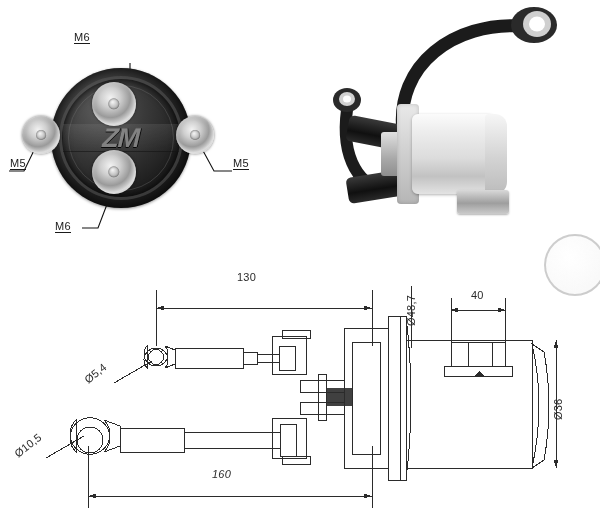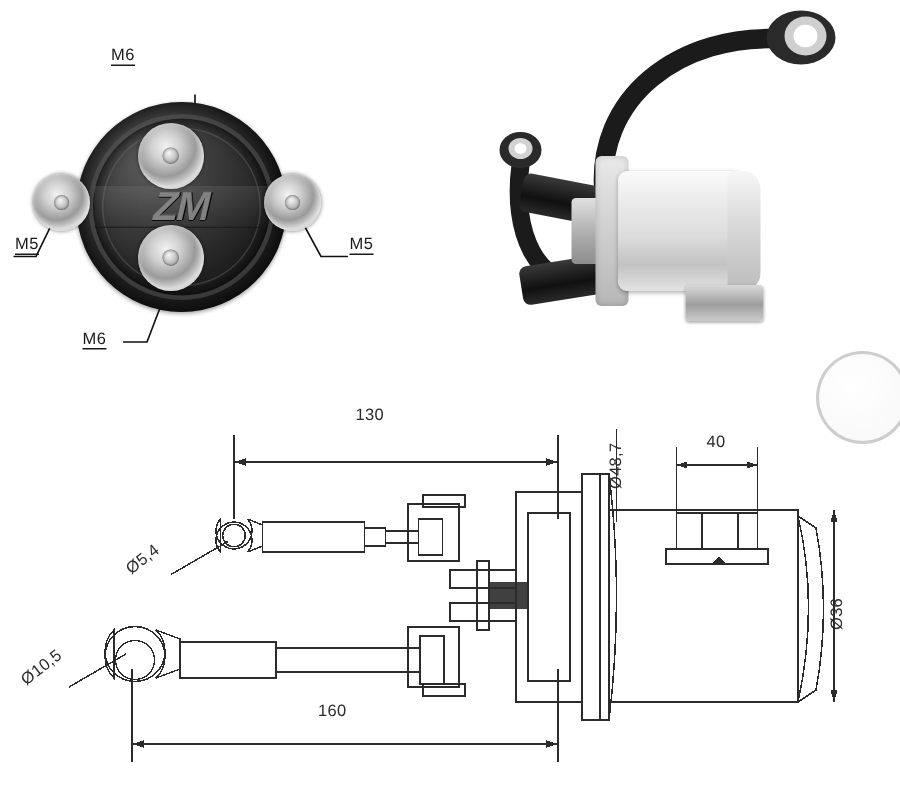--- a/index.html
+++ b/index.html
@@ -294,21 +294,21 @@
 
         <g>
           <line x1="114" y1="115" x2="152" y2="93"></line>
           <line x1="46" y1="190" x2="84" y2="168"></line>
         </g>
       </g>
     </svg>
 
     <span class="abs dim" style="left:237px;top:283px;transform:translateY(-280px);">130</span>
 
-    <span class="abs dim" style="left:212px;top:200px;">160</span>
+    <span class="abs dim" style="left:212px;top:200px;font-style:italic;">160</span>
 
     <span class="abs dim" style="left:471px;top:21px;">40</span>
 
     <span class="abs dim rot" style="left:405px;top:58px;transform:rotate(-90deg);">Ø48,7</span>
 
     <span class="abs dim rot" style="left:552px;top:152px;transform:rotate(-90deg);">Ø36</span>
 
     <span class="abs dim rot" style="left:82px;top:108px;transform:rotate(-38deg);">Ø5,4</span>
 
     <span class="abs dim rot" style="left:12px;top:182px;transform:rotate(-38deg);">Ø10,5</span>

